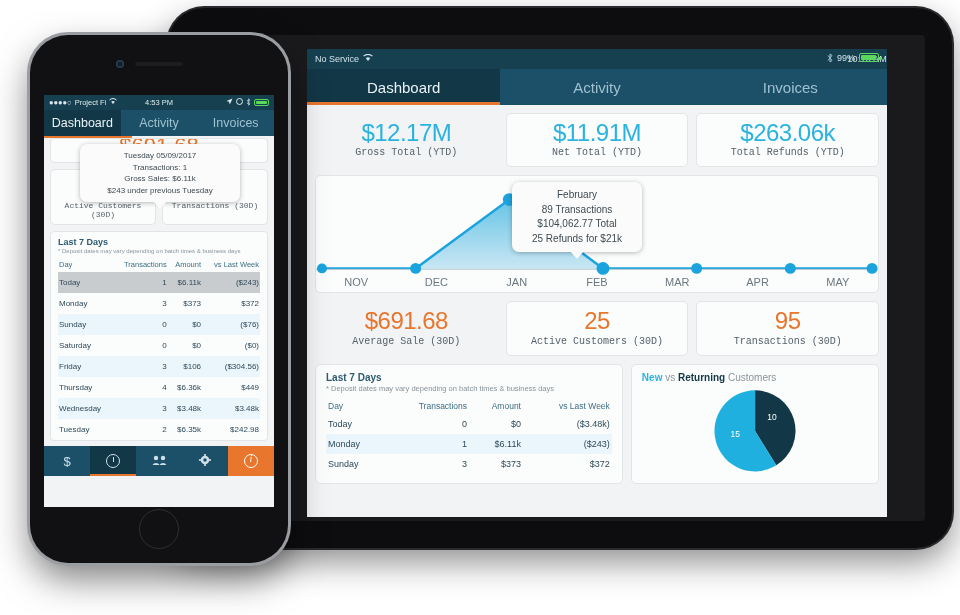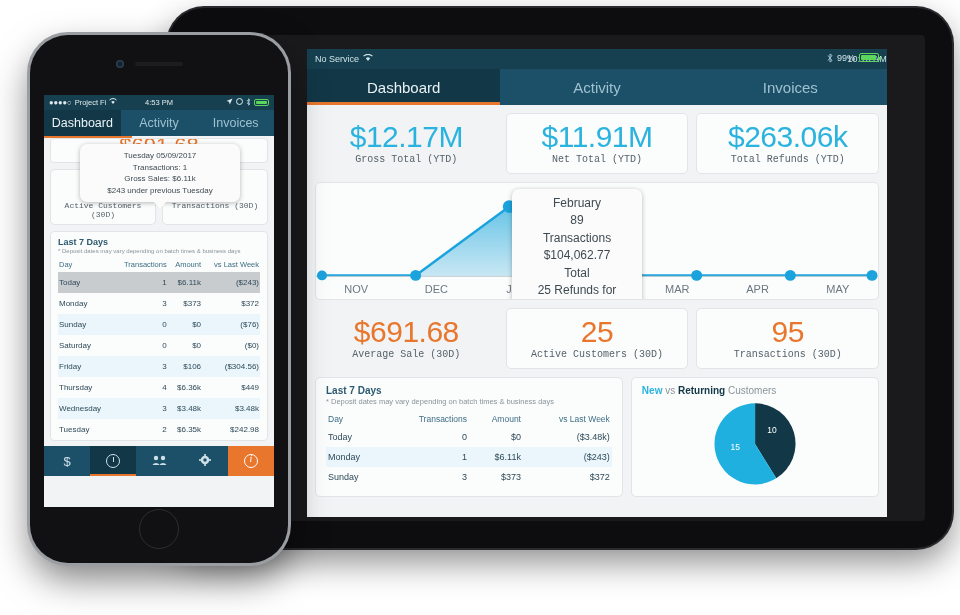--- a/index.html
+++ b/index.html
@@ -51,37 +51,37 @@
     content: ""; position: absolute; left: 0; right: 0; bottom: 0; height: 3px; background: #e8762c;
   }
 
   .t-body { background: #f2f3f4; height: 412px; }
   .card-row { display: flex; gap: 8px; padding: 8px; }
   .stat-card {
     flex: 1; background: #fbfcfc; border: 1px solid #e2e5e7; border-radius: 5px;
     padding: 6px 4px 8px; text-align: center;
   }
   .stat-card.flat { border-color: transparent; background: transparent; }
-  .stat-val { font-size: 30px; font-weight: 300; letter-spacing: -.5px; line-height: 1.1; }
+  .stat-val { font-size: 24px; font-weight: 300; letter-spacing: -.5px; line-height: 1.1; }
   .stat-val.blue { color: #2bb3e0; }
   .stat-val.orange { color: #e8762c; }
   .stat-lbl { font-size: 10px; color: #55626b; margin-top: 1px; font-family: Liberation Mono, monospace; }
 
   
   .chart-wrap {
     margin: 0 8px; height: 118px; background: #fbfcfc;
     border: 1px solid #e2e5e7; border-radius: 5px; position: relative; overflow: hidden;
   }
   .chart-svg { position: absolute; inset: 0; width: 100%; height: 100%; }
   .x-labels { position: absolute; left:0; right:0; bottom: 4px; display:flex; }
   .x-labels span { flex:1; text-align:center; font-size: 11px; color:#6b7880; }
   .tooltip {
     position: absolute; background: #fbfbfb; border-radius: 7px;
-    box-shadow: 0 1px 5px rgba(0,0,0,.28); padding: 6px 24px; text-align: center;
-    font-size: 12px; color: #3e4a52; line-height: 1.45;
+    box-shadow: 0 1px 5px rgba(0,0,0,.28); padding: 6px 12px; text-align: center;
+    font-size: 10px; color: #3e4a52; line-height: 1.45;
   }
   .tooltip:after {
     content: ""; position: absolute; bottom: -7px; left: 50%; margin-left: -7px;
     border-left: 7px solid transparent; border-right: 7px solid transparent;
     border-top: 8px solid #fbfbfb;
   }
   #t-tooltip { left: 196px; top: 6px; width: 130px; }
 
   .lower-row { display: flex; gap: 8px; padding: 0 8px 8px; height: 128px; }
   .panel { background: #fbfcfc; border: 1px solid #e2e5e7; border-radius: 5px; padding: 7px 10px; }

